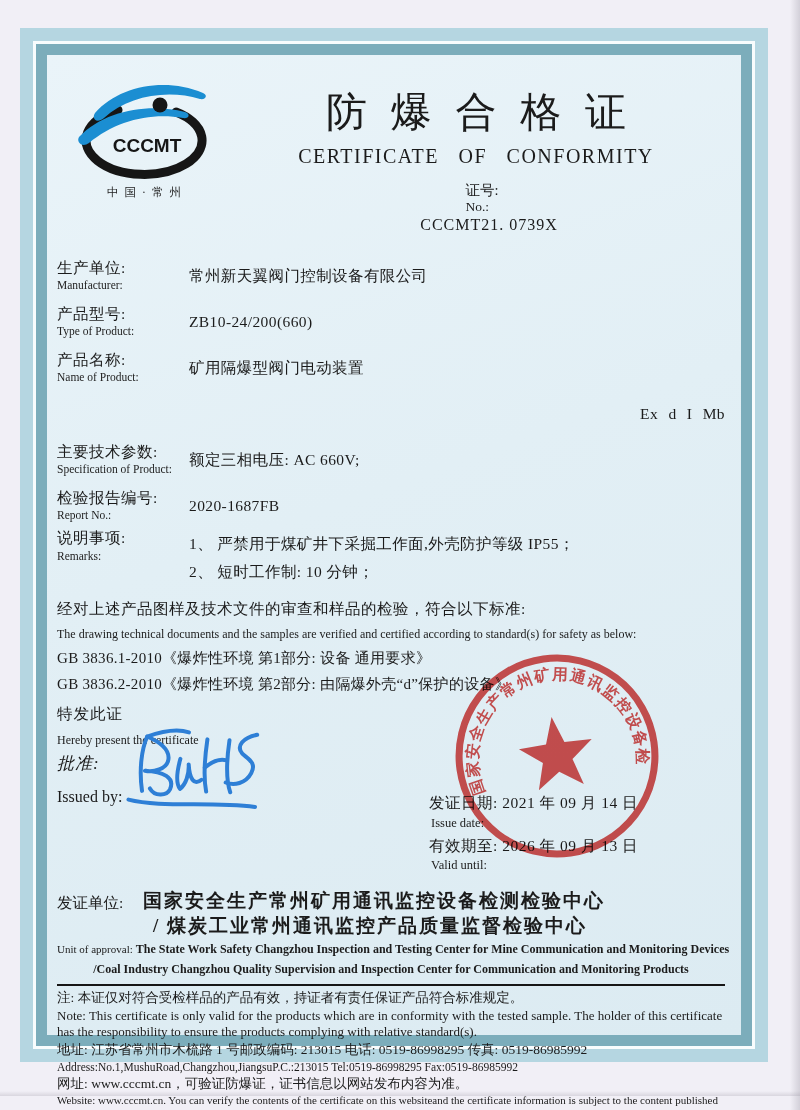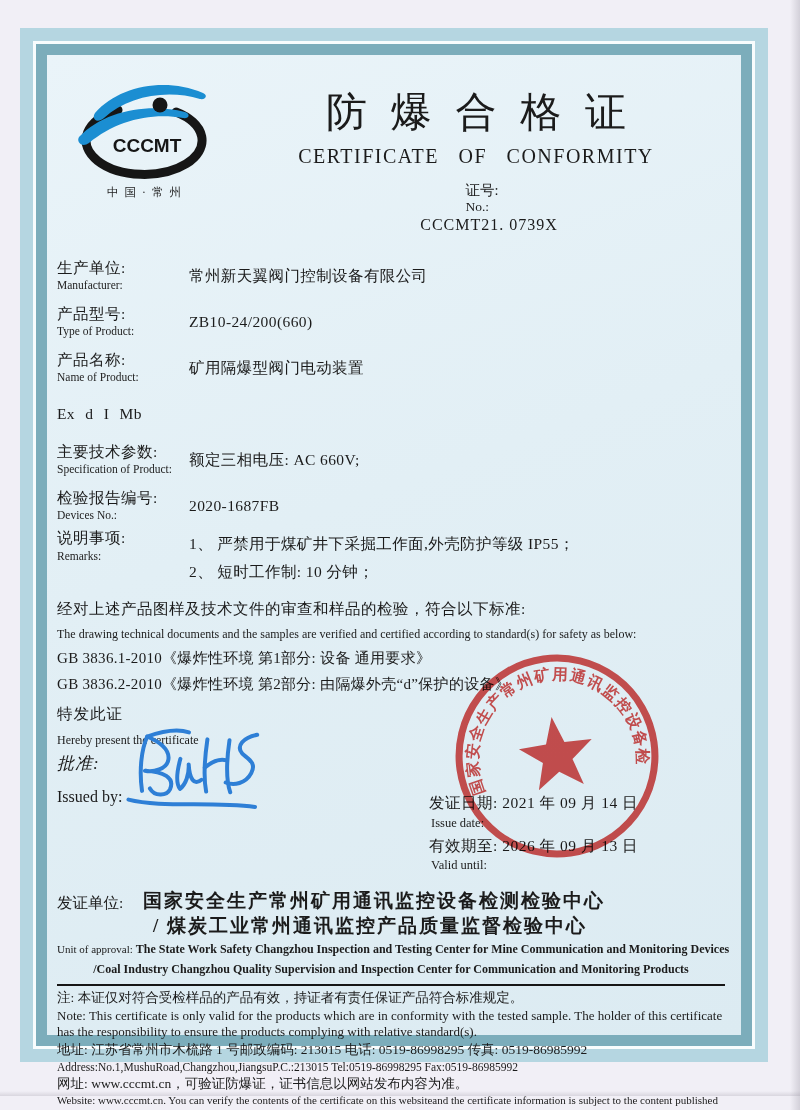--- a/index.html
+++ b/index.html
@@ -137,33 +137,33 @@
           <div class="field-value">ZB10-24/200(660)</div>
         </div>
         <div class="field-row">
           <div class="field-label">
             <div class="lab-zh">产品名称:</div>
             <div class="lab-en">Name of Product:</div>
           </div>
           <div class="field-value">矿用隔爆型阀门电动装置</div>
         </div>
         <div class="field-row">
-          <div class="field-value" style="word-spacing:6px;">Ex d I Mb</div>
+          <div class="field-value" style="word-spacing:6px;text-align:right;">Ex d I Mb</div>
         </div>
         <div class="field-row">
           <div class="field-label">
             <div class="lab-zh">主要技术参数:</div>
             <div class="lab-en">Specification of Product:</div>
           </div>
           <div class="field-value">额定三相电压: AC 660V;</div>
         </div>
         <div class="field-row">
           <div class="field-label">
             <div class="lab-zh">检验报告编号:</div>
-            <div class="lab-en">Devices No.:</div>
+            <div class="lab-en">Report No.:</div>
           </div>
           <div class="field-value">2020-1687FB</div>
         </div>
         <div class="field-row tall">
           <div class="field-label">
             <div class="lab-zh">说明事项:</div>
             <div class="lab-en">Remarks:</div>
           </div>
           <div class="field-value">
             <div>1、 严禁用于煤矿井下采掘工作面,外壳防护等级 IP55；</div>

